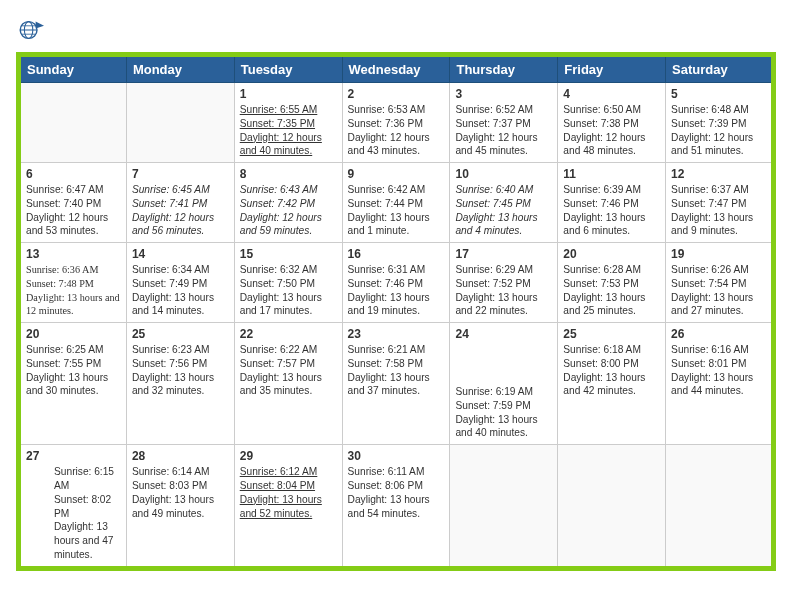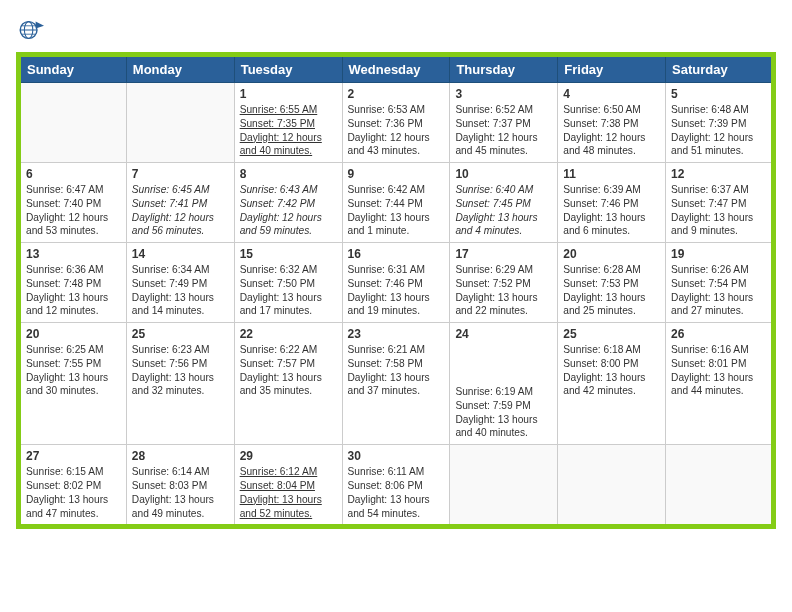--- a/index.html
+++ b/index.html
@@ -206,21 +206,21 @@
         <td>
           <span class="day-num">12</span>
           <div class="day-info" style="white-space: pre-line;">Sunrise: 6:37 AM
 Sunset: 7:47 PM
 Daylight: 13 hours and 9 minutes.</div>
         </td>
       </tr>
       <tr>
         <td>
           <span class="day-num">13</span>
-          <div class="day-info" style="white-space: pre-line;">Sunrise: 6:36 AM
+          <div class="day-info" style="white-space: pre-line; font-family: Liberation Serif, serif;">Sunrise: 6:36 AM
 Sunset: 7:48 PM
 Daylight: 13 hours and 12 minutes.</div>
         </td>
         <td>
           <span class="day-num">14</span>
           <div class="day-info" style="white-space: pre-line;">Sunrise: 6:34 AM
 Sunset: 7:49 PM
 Daylight: 13 hours and 14 minutes.</div>
         </td>
         <td>
@@ -294,21 +294,21 @@
         <td>
           <span class="day-num">26</span>
           <div class="day-info" style="white-space: pre-line;">Sunrise: 6:16 AM
 Sunset: 8:01 PM
 Daylight: 13 hours and 44 minutes.</div>
         </td>
       </tr>
       <tr>
         <td>
           <span class="day-num">27</span>
-          <div class="day-info" style="white-space: pre-line;">Sunrise: 6:15 AM
+          <div class="day-info" style="white-space: pre-line; margin-left: 28px;">Sunrise: 6:15 AM
 Sunset: 8:02 PM
 Daylight: 13 hours and 47 minutes.</div>
         </td>
         <td>
           <span class="day-num">28</span>
           <div class="day-info" style="white-space: pre-line;">Sunrise: 6:14 AM
 Sunset: 8:03 PM
 Daylight: 13 hours and 49 minutes.</div>
         </td>
         <td>

